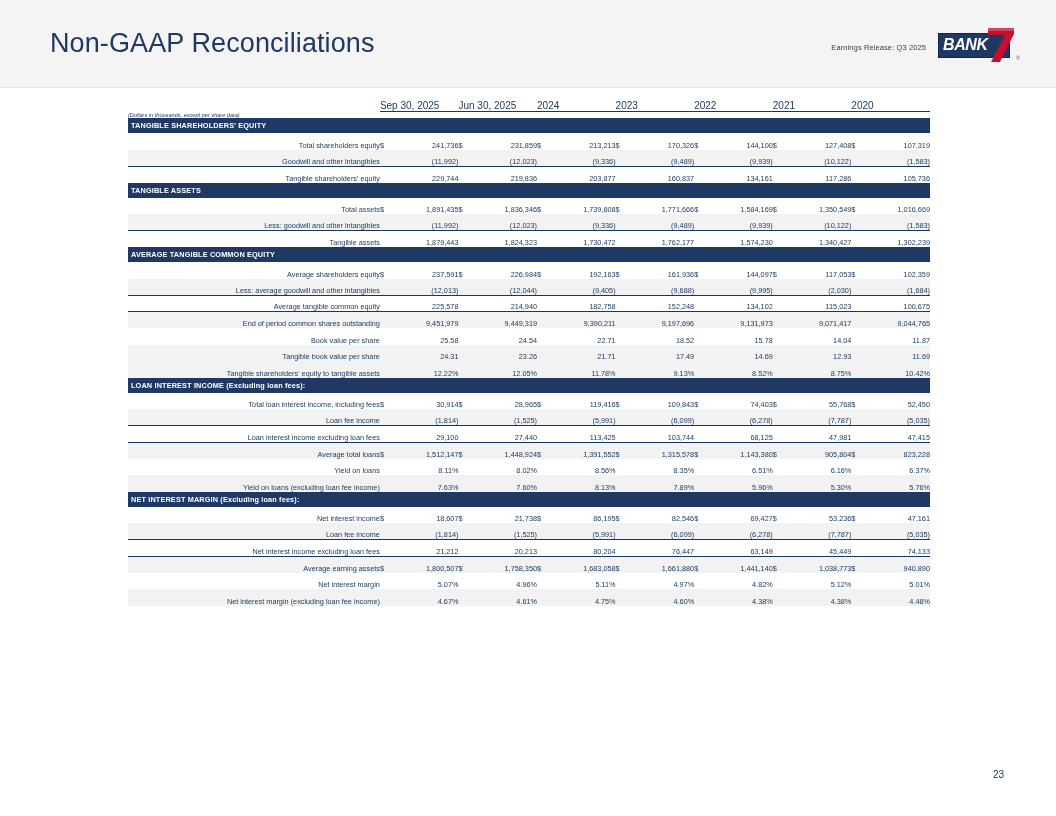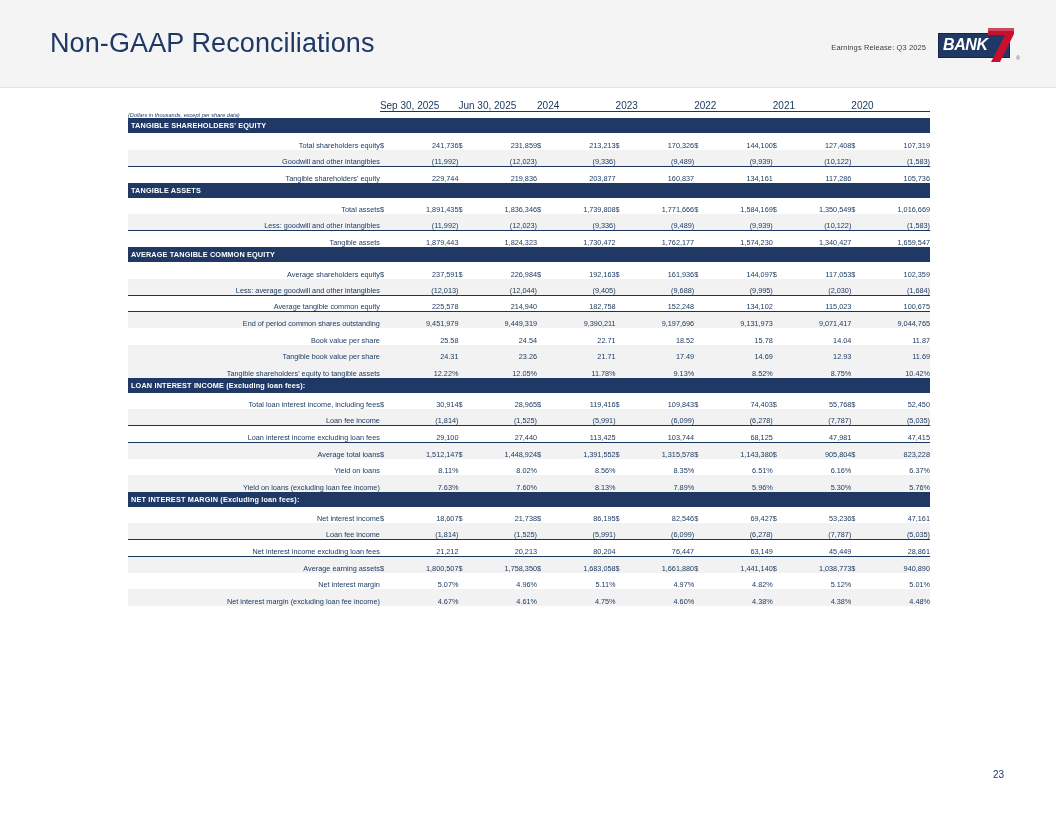--- a/index.html
+++ b/index.html
@@ -329,21 +329,21 @@
             <td class="num">1,824,323</td>
             <td class="cur"></td>
             <td class="num">1,730,472</td>
             <td class="cur"></td>
             <td class="num">1,762,177</td>
             <td class="cur"></td>
             <td class="num">1,574,230</td>
             <td class="cur"></td>
             <td class="num">1,340,427</td>
             <td class="cur"></td>
-            <td class="num">1,659,547</td>
+            <td class="num">1,302,239</td>
           </tr>
           <tr class="section-bar">
             <td colspan="15">AVERAGE TANGIBLE COMMON EQUITY</td>
           </tr>
           <tr class="data-row">
             <td class="lbl">Average shareholders equity</td>
             <td class="cur">$</td>
             <td class="num">237,591</td>
             <td class="cur">$</td>
             <td class="num">226,984</td>
@@ -610,21 +610,21 @@
             <td class="num">20,213</td>
             <td class="cur"></td>
             <td class="num">80,204</td>
             <td class="cur"></td>
             <td class="num">76,447</td>
             <td class="cur"></td>
             <td class="num">63,149</td>
             <td class="cur"></td>
             <td class="num">45,449</td>
             <td class="cur"></td>
-            <td class="num">28,861</td>
+            <td class="num">74,133</td>
           </tr>
           <tr class="data-row shade">
             <td class="lbl">Average earning assets</td>
             <td class="cur">$</td>
             <td class="num">1,800,507</td>
             <td class="cur">$</td>
             <td class="num">1,758,350</td>
             <td class="cur">$</td>
             <td class="num">1,683,058</td>
             <td class="cur">$</td>

